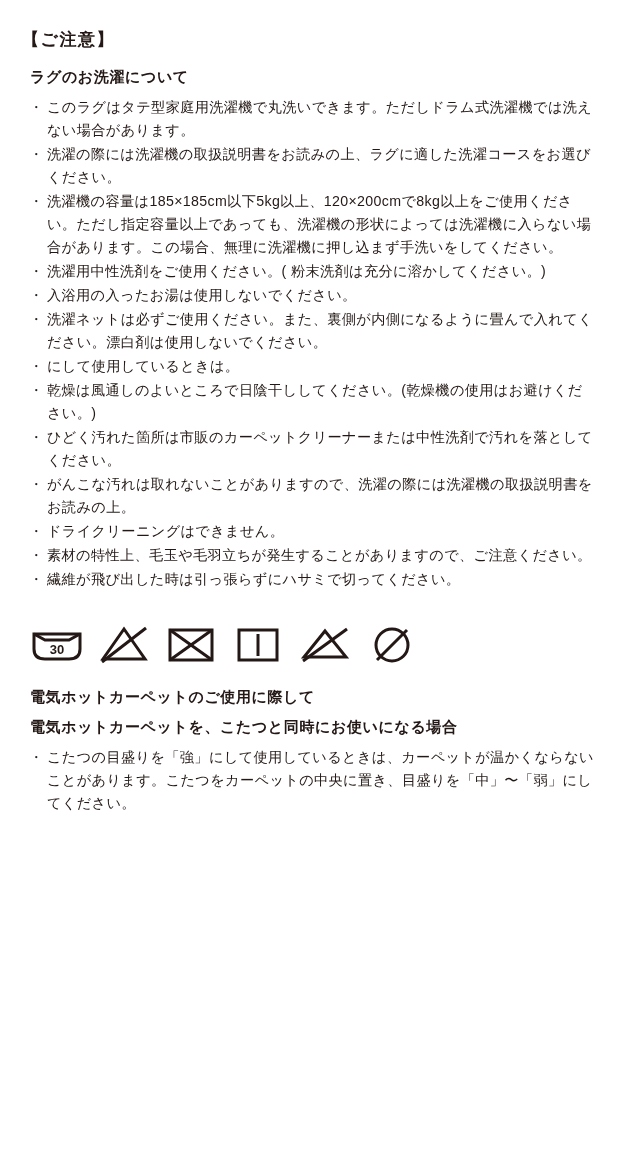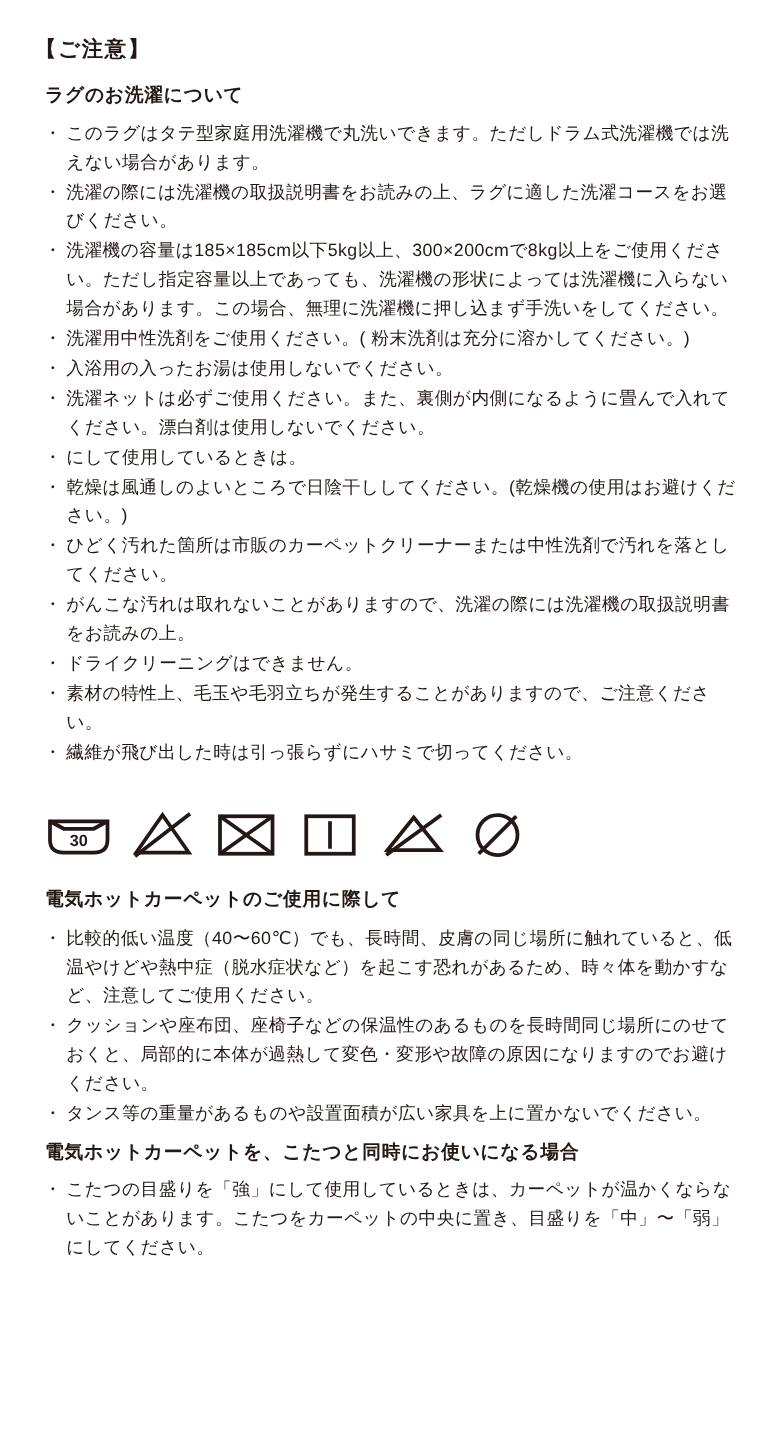--- a/index.html
+++ b/index.html
@@ -12,21 +12,21 @@
     height: 1158px;
     font-family: "Liberation Sans", "DejaVu Sans", sans-serif;
     color: #231815;
     -webkit-font-smoothing: antialiased;
   }
   .page {
     position: relative;
     width: 625px;
     height: 1158px;
     box-sizing: border-box;
-    padding: 28px 22px 10px 28px;
+    padding: 28px 22px 10px 22px;
     overflow: hidden;
   }
   .heading-main {
     font-size: 17px;
     font-weight: bold;
     letter-spacing: 1.5px;
     margin: 0 0 14px 0;
     line-height: 1.4;
   }
   .heading-sub {
@@ -81,21 +81,21 @@
 <body>
 
 <div class="page">
 
   <h1 class="heading-main">【ご注意】</h1>
 
   <h2 class="heading-sub">ラグのお洗濯について</h2>
   <ul class="bullets">
     <li>このラグはタテ型家庭用洗濯機で丸洗いできます。ただしドラム式洗濯機では洗えない場合があります。</li>
     <li>洗濯の際には洗濯機の取扱説明書をお読みの上、ラグに適した洗濯コースをお選びください。</li>
-    <li>洗濯機の容量は185×185cm以下5kg以上、300×200cmで8kg以上をご使用ください。ただし指定容量以上であっても、洗濯機の形状によっては洗濯機に入らない場合があります。この場合、無理に洗濯機に押し込まず手洗いをしてください。</li>
+    <li>洗濯機の容量は185×185cm以下5kg以上、120×200cmで8kg以上をご使用ください。ただし指定容量以上であっても、洗濯機の形状によっては洗濯機に入らない場合があります。この場合、無理に洗濯機に押し込まず手洗いをしてください。</li>
     <li>洗濯用中性洗剤をご使用ください。( 粉末洗剤は充分に溶かしてください。)</li>
     <li>入浴用の入ったお湯は使用しないでください。</li>
     <li>洗濯ネットは必ずご使用ください。また、裏側が内側になるように畳んで入れてください。漂白剤は使用しないでください。</li>
     <li>にして使用しているときは。</li>
     <li>乾燥は風通しのよいところで日陰干ししてください。(乾燥機の使用はお避けください。)</li>
     <li>ひどく汚れた箇所は市販のカーペットクリーナーまたは中性洗剤で汚れを落としてください。</li>
     <li>がんこな汚れは取れないことがありますので、洗濯の際には洗濯機の取扱説明書をお読みの上。</li>
     <li>ドライクリーニングはできません。</li>
     <li>素材の特性上、毛玉や毛羽立ちが発生することがありますので、ご注意ください。</li>
     <li>繊維が飛び出した時は引っ張らずにハサミで切ってください。</li>
@@ -143,24 +143,19 @@
     <div class="sym">
       <svg viewBox="0 0 58 45" xmlns="http://www.w3.org/2000/svg">
         <circle cx="29" cy="24" r="16" fill="none" stroke="#231815" stroke-width="3"></circle>
         <line x1="14" y1="39" x2="44" y2="9" stroke="#231815" stroke-width="3"></line>
       </svg>
     </div>
 
   </div>
 
   <h2 class="heading-sub">電気ホットカーペットのご使用に際して</h2>
-  <ul class="bullets">
-    <li>比較的低い温度（40〜60℃）でも、長時間、皮膚の同じ場所に触れていると、低温やけどや熱中症（脱水症状など）を起こす恐れがあるため、時々体を動かすなど、注意してご使用ください。</li>
-    <li>クッションや座布団、座椅子などの保温性のあるものを長時間同じ場所にのせておくと、局部的に本体が過熱して変色・変形や故障の原因になりますのでお避けください。</li>
-    <li>タンス等の重量があるものや設置面積が広い家具を上に置かないでください。</li>
-  </ul>
 
   <h2 class="heading-sub">電気ホットカーペットを、こたつと同時にお使いになる場合</h2>
   <ul class="bullets">
     <li>こたつの目盛りを「強」にして使用しているときは、カーペットが温かくならないことがあります。こたつをカーペットの中央に置き、目盛りを「中」〜「弱」にしてください。</li>
   </ul>
 
 </div>
 
 </body></html>

